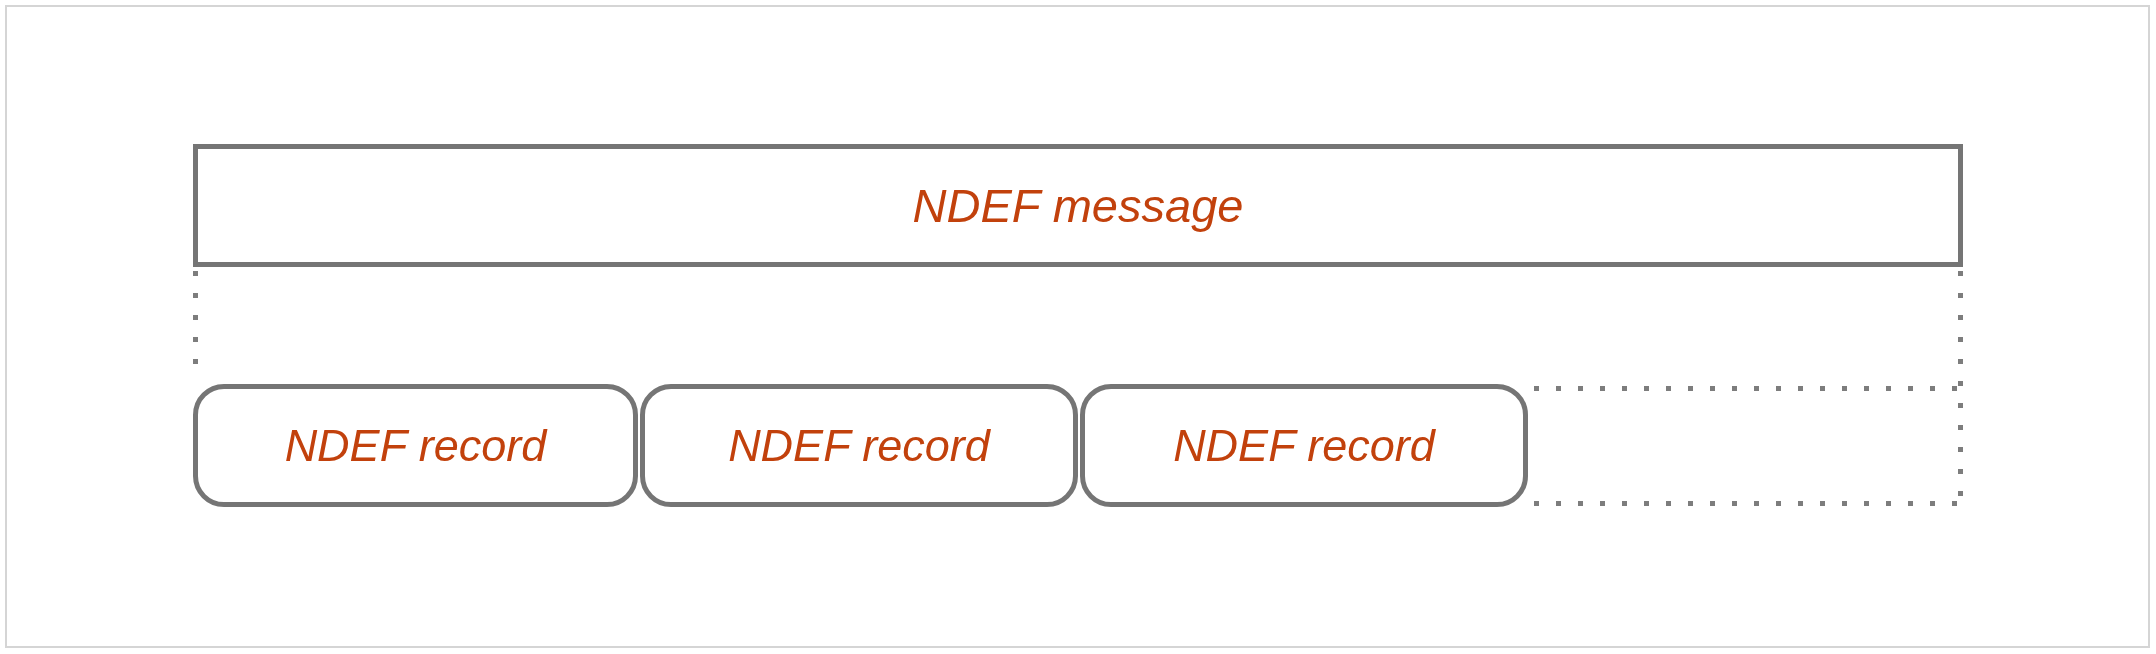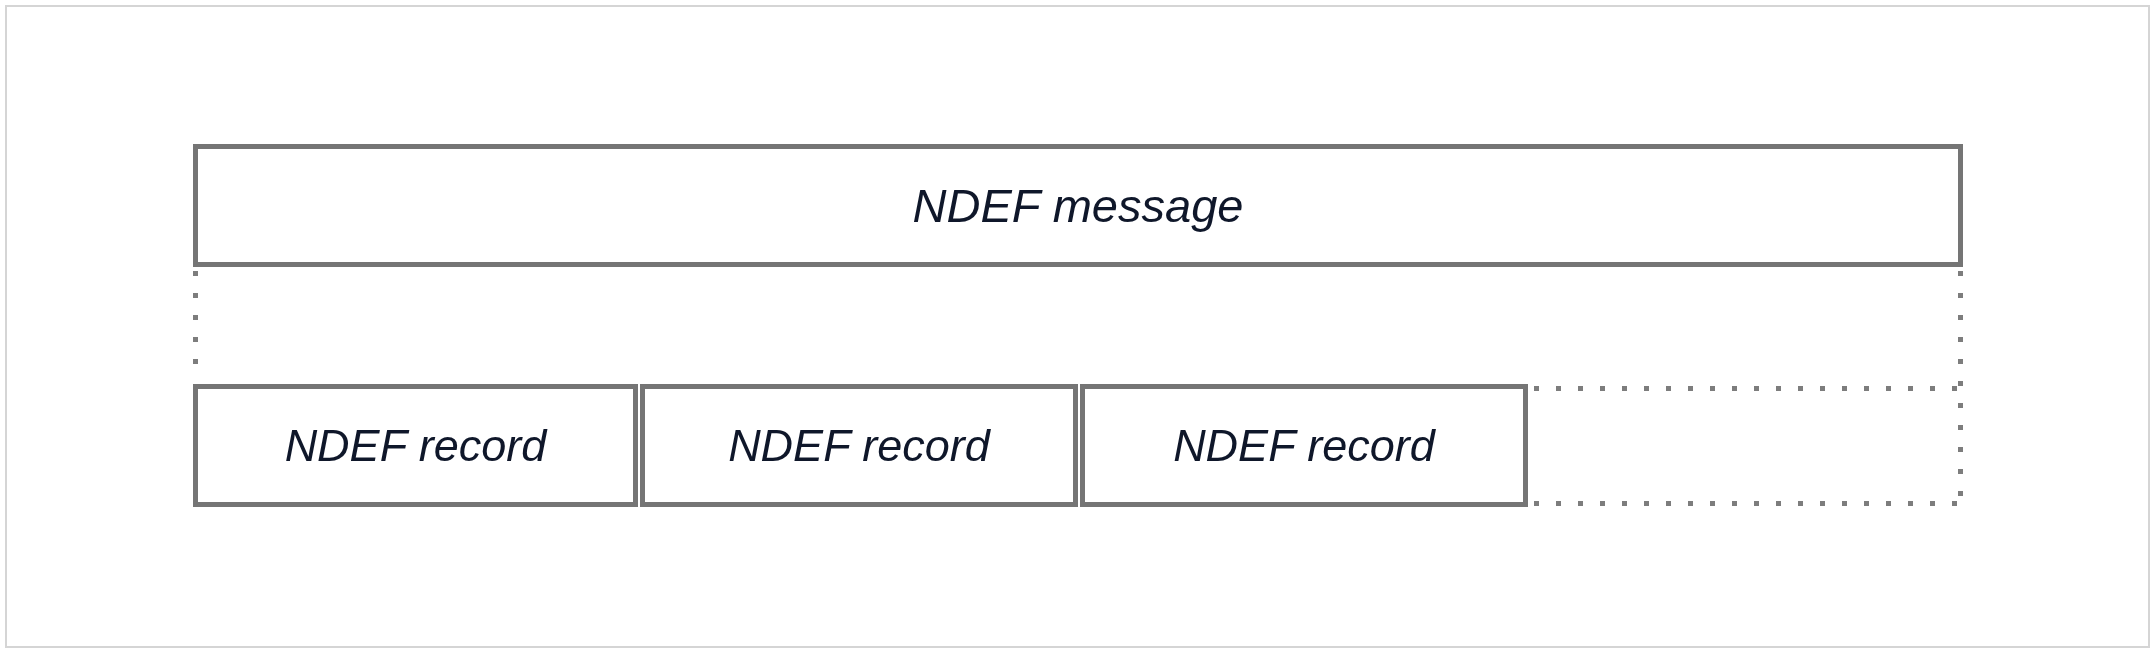--- a/index.html
+++ b/index.html
@@ -25,35 +25,36 @@
     background: #ffffff;
   }
   .box {
     position: absolute;
     box-sizing: border-box;
     border: 5px solid #757575;
     background: #ffffff;
     display: flex;
     align-items: center;
     justify-content: center;
-    color: #0f172a;
+    color: #c2410c;
     font-style: italic;
     white-space: nowrap;
   }
   .message-box {
     left: 193px;
     top: 144px;
     width: 1770px;
     height: 123px;
     font-size: 47px;
   }
   .record-box {
     top: 384px;
     height: 123px;
     font-size: 45px;
+    border-radius: 31px;
   }
   .record-box.r1 { left: 193px;  width: 445px; }
   .record-box.r2 { left: 640px;  width: 438px; }
   .record-box.r3 { left: 1080px; width: 448px; }
 
   
   .dotted-v {
     position: absolute;
     width: 5px;
     background-image: repeating-linear-gradient(

